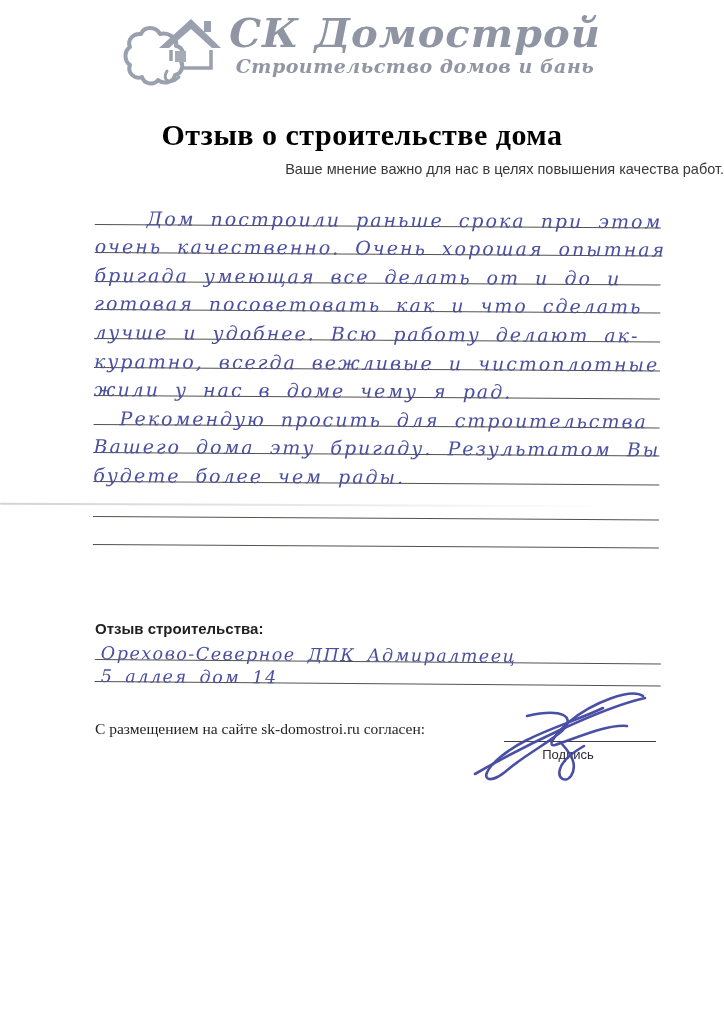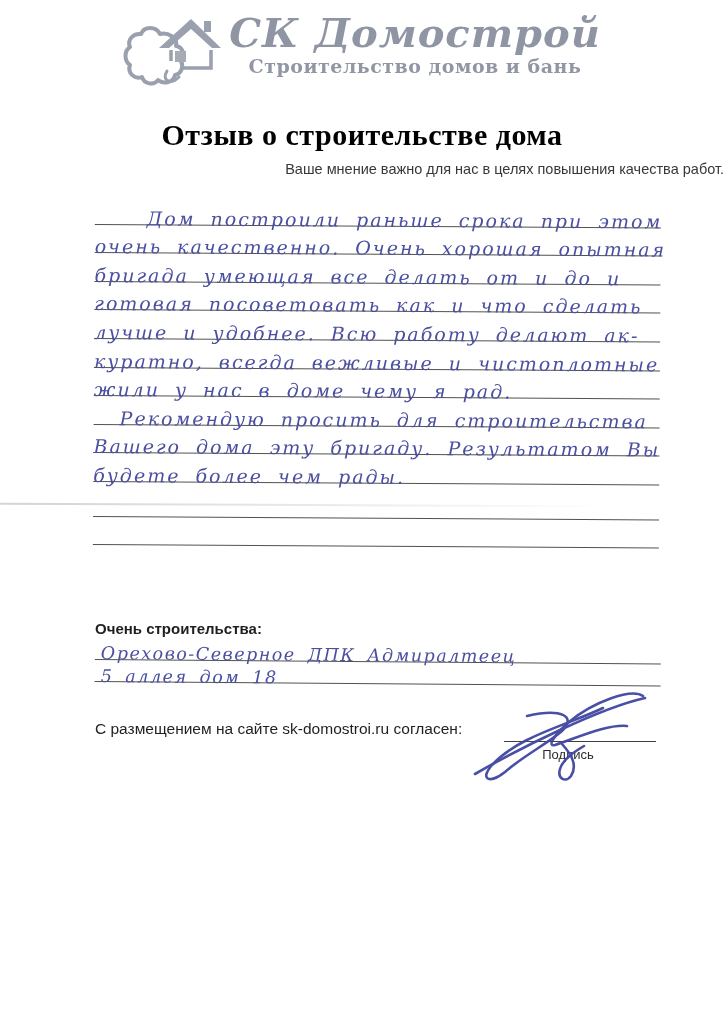--- a/index.html
+++ b/index.html
@@ -30,20 +30,21 @@
     font-style: italic;
     font-weight: 700;
     font-size: 40px;
     line-height: 1.05;
     color: #8f95a3;
     letter-spacing: 1px;
     white-space: nowrap;
   }
   .tagline {
     font-family: "DejaVu Serif", serif;
+    font-style: italic;
     font-weight: 700;
     font-size: 19px;
     color: #9096a3;
     letter-spacing: 0.5px;
     margin-top: 1px;
     white-space: nowrap;
     text-align: center;
   }
 
   
@@ -129,20 +130,21 @@
   }
   .addr-row .hand { font-size: 17.5px; letter-spacing: 1.5px; word-spacing: 5px; padding-left: 6px; }
 
   
   .consent-text {
     position: absolute;
     top: 720px; left: 95px;
     font-size: 15.5px;
     color: #1f1f21;
     white-space: nowrap;
+    font-family: Liberation Serif, serif;
   }
   .sig-line {
     position: absolute;
     top: 722px; left: 504px;
     width: 152px; height: 20px;
     border-bottom: 1.8px solid #3f3f41;
   }
   .sig-caption {
     position: absolute;
     top: 747px; left: 537px;
@@ -215,27 +217,27 @@
     <div class="review-row gap-top">
         <span class="hand"></span>
       </div>
     <div class="review-row">
         <span class="hand"></span>
       </div>
   </div>
 
   <div class="crease"></div>
 
-  <div class="addr-label">Очень строительства:</div>
+  <div class="addr-label">Отзыв строительства:</div>
   <div class="addr-block">
     <div class="addr-row">
         <span class="hand">Орехово-Северное ДПК Адмиралтеец</span>
       </div>
     <div class="addr-row">
-        <span class="hand">5 аллея дом 18</span>
+        <span class="hand">5 аллея дом 14</span>
       </div>
   </div>
 
   <div class="consent-text">С размещением на сайте sk-domostroi.ru согласен:</div>
   <div class="sig-line"></div>
   <div class="sig-caption">Подпись</div>
 
   <svg class="signature-svg" viewBox="0 0 200 105">
     <g fill="none" stroke="#4046a0" stroke-width="2.6" stroke-linecap="round" opacity="0.95">
       <path d="M10,88 C55,62 135,22 180,12"></path>

